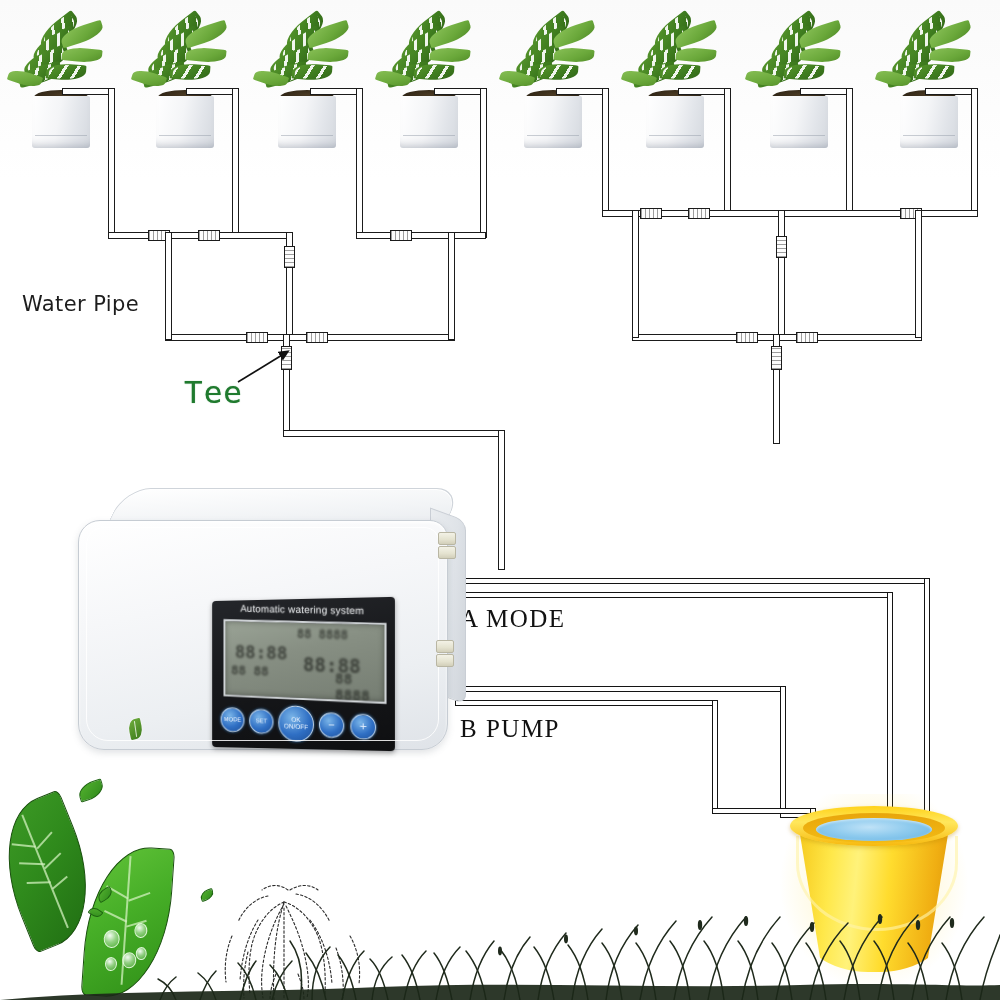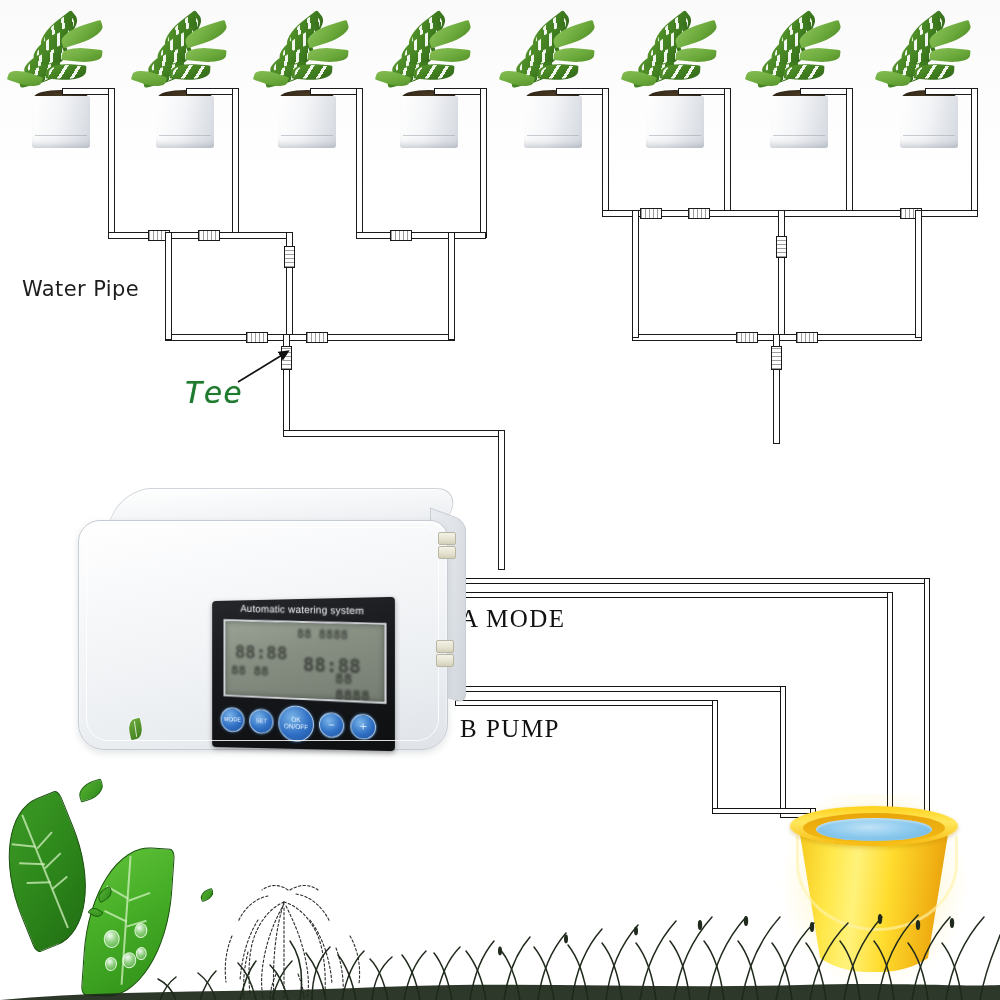--- a/index.html
+++ b/index.html
@@ -61,26 +61,26 @@
     background-image:repeating-linear-gradient(0deg,rgba(40,40,40,.45) 0 1px,rgba(255,255,255,0) 1px 4px);
   }
   .tube{position:absolute;background:#ffffff;border:1px solid #141414;box-sizing:border-box;}
   .tube.h{height:6px;}
   .tube.v{width:6px;}
 
   
   .lbl-water{
     position:absolute;font-size:21px;color:#1d1d1d;letter-spacing:.4px;
     font-family:"DejaVu Sans",sans-serif;
+    margin-top:15px;
   }
   .lbl-tee{
     position:absolute;font-size:31px;color:#1f7a2e;font-weight:400;letter-spacing:1px;
     font-family:"DejaVu Sans Mono",monospace;
     text-shadow:0 0 1px rgba(31,122,46,.6);
-    font-style:italic;
   }
   .lbl-pump{
     position:absolute;font-size:25px;color:#111;letter-spacing:1.5px;
     font-family:"Liberation Serif",serif;
   }
 
   
   #device{position:absolute;left:78px;top:488px;width:380px;height:272px;}
   .dev-top{
     position:absolute;left:36px;top:0;width:336px;height:44px;

